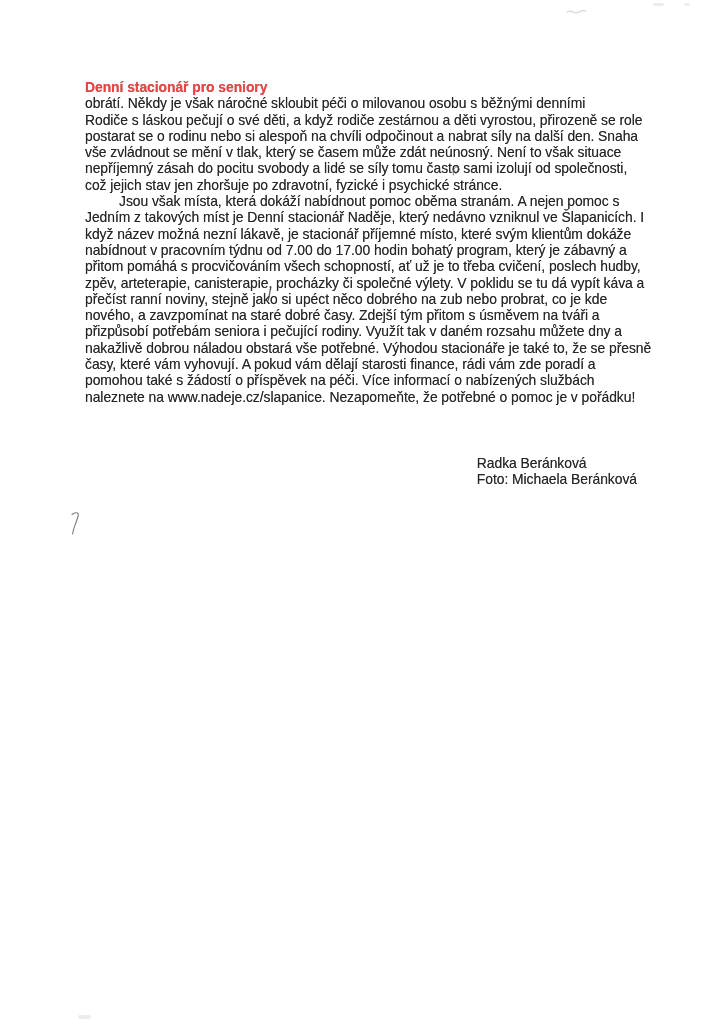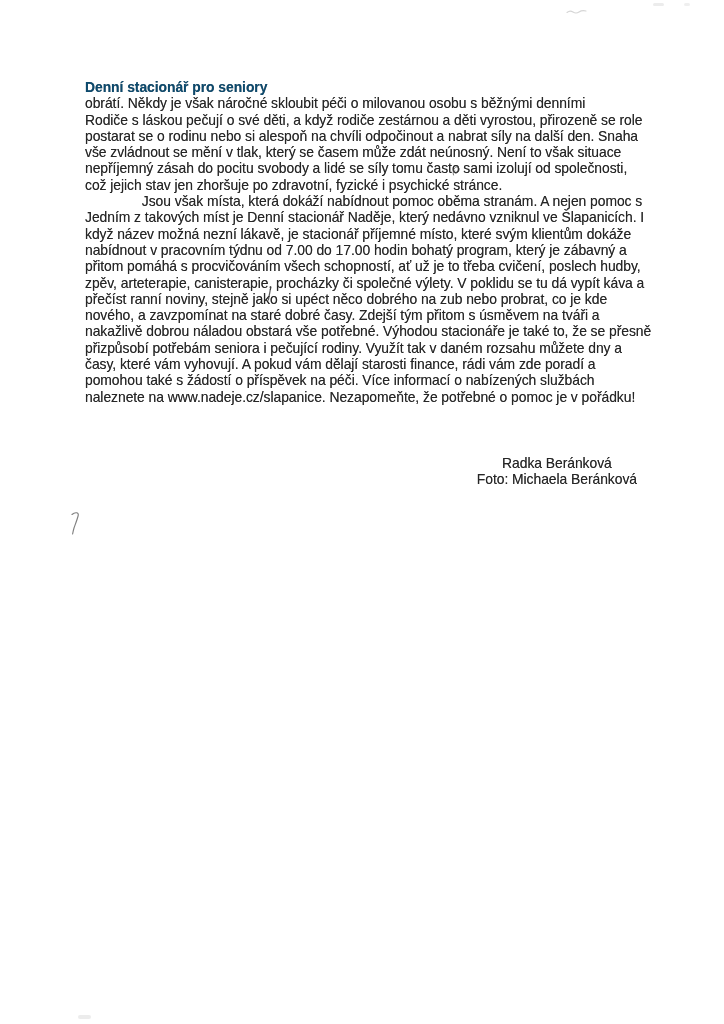--- a/index.html
+++ b/index.html
@@ -21,37 +21,36 @@
     top: 79px;
     width: 580px;
     color: #262626;
     font-size: 13.9px;
     line-height: 16.3px;
     letter-spacing: -0.05px;
     text-shadow: 0 0 0.45px rgba(45,45,45,0.6);
   }
   .doc-title {
     font-weight: bold;
-    color: #0c4a6e;
+    color: #ef4444;
     white-space: nowrap;
     height: 16.3px;
   }
   .para .line {
     white-space: nowrap;
     height: 16.3px;
   }
   .para-indent-first .line:first-child {
     text-indent: 34px;
-    text-align: center;
   }
   .signature {
     position: absolute;
     top: 455px;
     right: 87px;
-    text-align: center;
+    text-align: left;
     color: #262626;
     font-size: 13.9px;
     line-height: 16.4px;
     letter-spacing: -0.05px;
     text-shadow: 0 0 0.45px rgba(45,45,45,0.6);
   }
   .artifact {
     position: absolute;
     pointer-events: none;
   }
@@ -81,22 +80,22 @@
       </div>
     <div class="para para-indent-first">
         <div class="line">Jsou však místa, která dokáží nabídnout pomoc oběma stranám. A nejen pomoc s</div>
         <div class="line">Jedním z takových míst je Denní stacionář Naděje, který nedávno vzniknul ve Šlapanicích. I</div>
         <div class="line">když název možná nezní lákavě, je stacionář příjemné místo, které svým klientům dokáže</div>
         <div class="line">nabídnout v pracovním týdnu od 7.00 do 17.00 hodin bohatý program, který je zábavný a</div>
         <div class="line">přitom pomáhá s procvičováním všech schopností, ať už je to třeba cvičení, poslech hudby,</div>
         <div class="line">zpěv, arteterapie, canisterapie, procházky či společné výlety. V poklidu se tu dá vypít káva a</div>
         <div class="line">přečíst ranní noviny, stejně jako si upéct něco dobrého na zub nebo probrat, co je kde</div>
         <div class="line">nového, a zavzpomínat na staré dobré časy. Zdejší tým přitom s úsměvem na tváři a</div>
+        <div class="line">přizpůsobí potřebám seniora i pečující rodiny. Využít tak v daném rozsahu můžete dny a</div>
         <div class="line">nakažlivě dobrou náladou obstará vše potřebné. Výhodou stacionáře je také to, že se přesně</div>
-        <div class="line">přizpůsobí potřebám seniora i pečující rodiny. Využít tak v daném rozsahu můžete dny a</div>
         <div class="line">časy, které vám vyhovují. A pokud vám dělají starosti finance, rádi vám zde poradí a</div>
         <div class="line">pomohou také s žádostí o příspěvek na péči. Více informací o nabízených službách</div>
         <div class="line">naleznete na www.nadeje.cz/slapanice. Nezapomeňte, že potřebné o pomoc je v pořádku!</div>
       </div>
   </div>
 
   <div class="signature">
     <div>Radka Beránková</div>
     <div>Foto: Michaela Beránková</div>
   </div>

